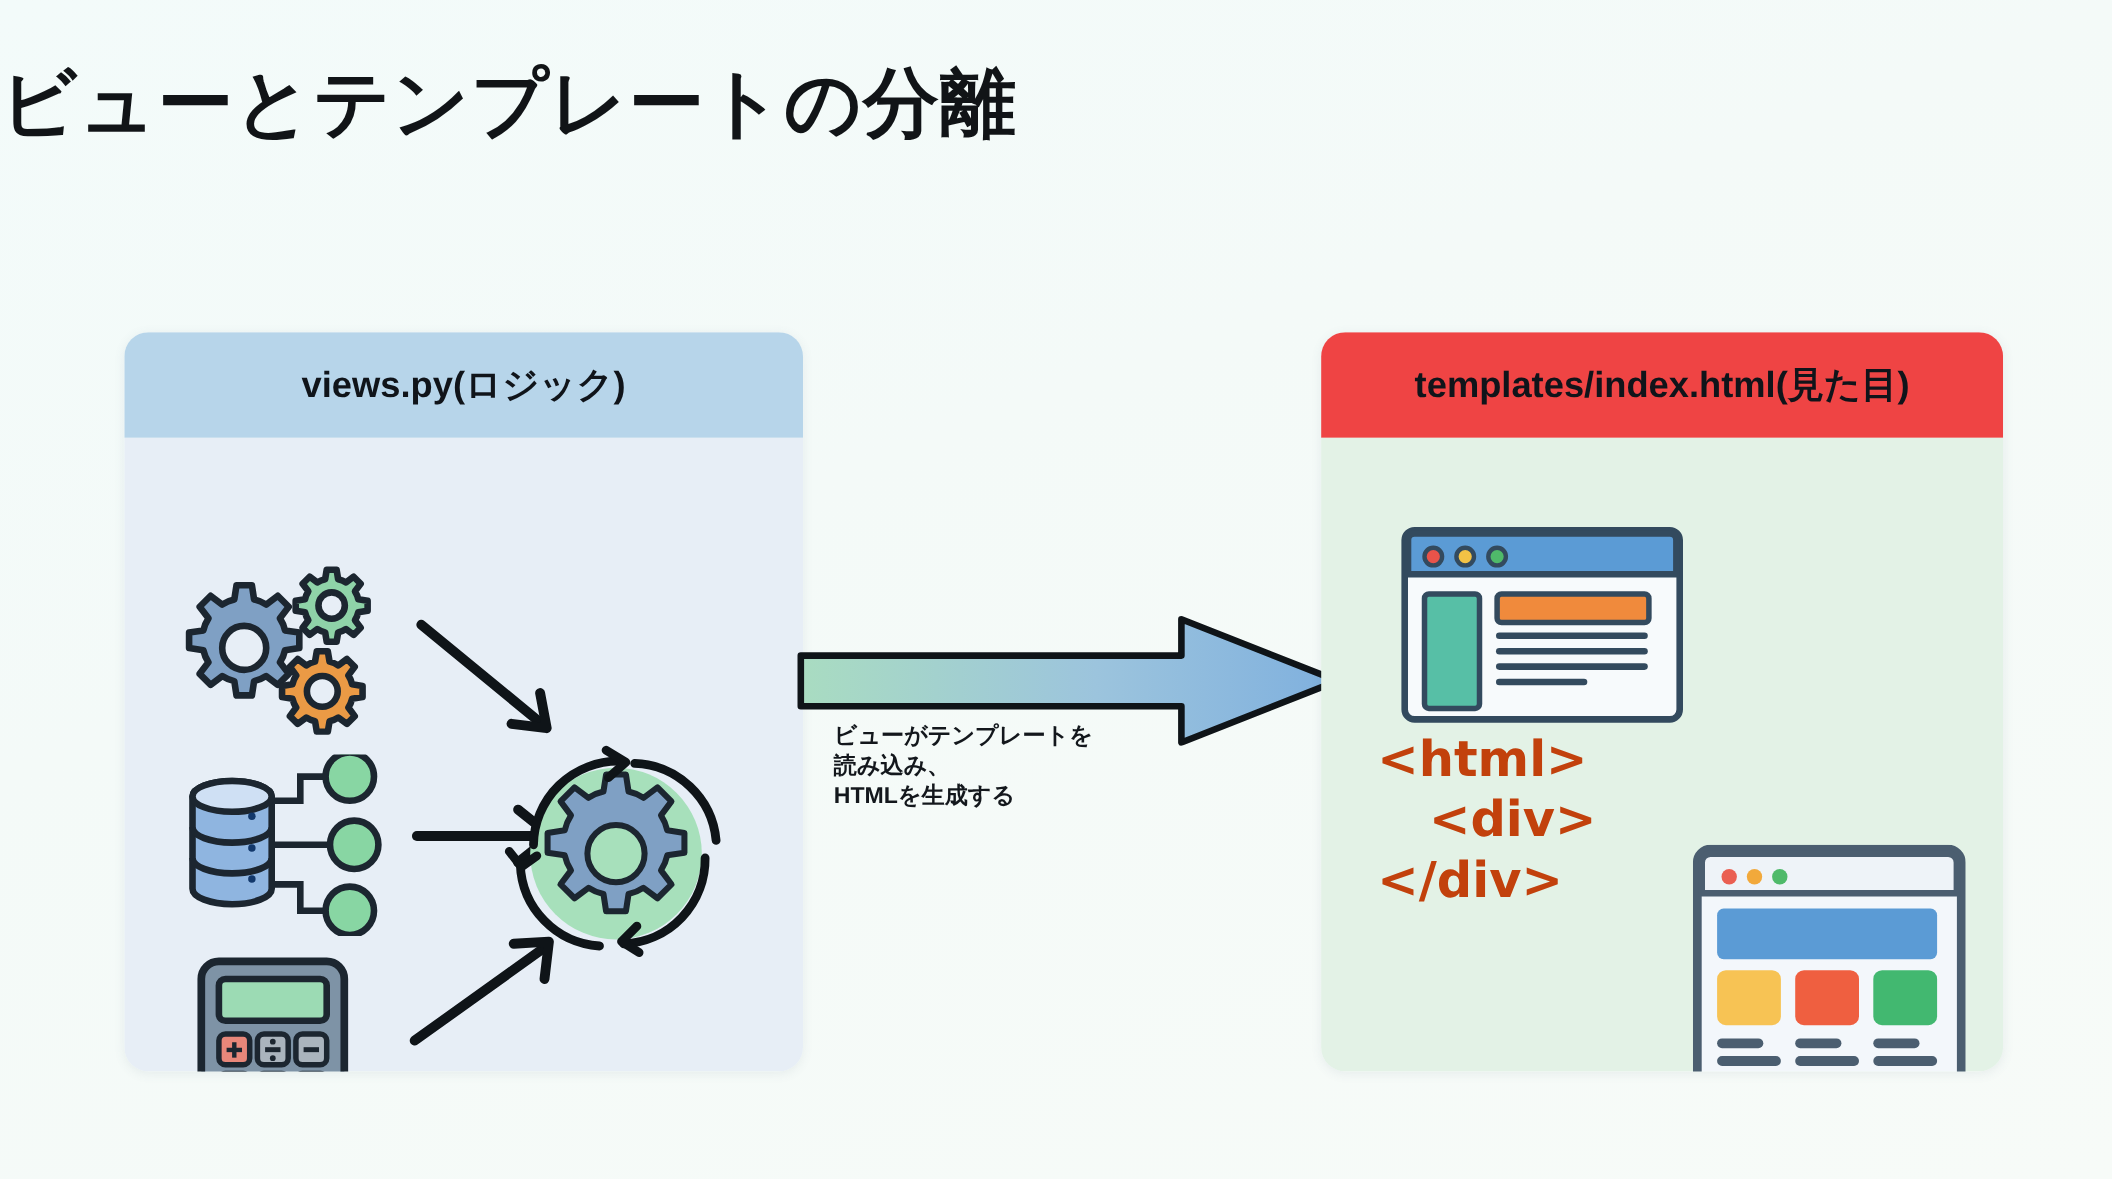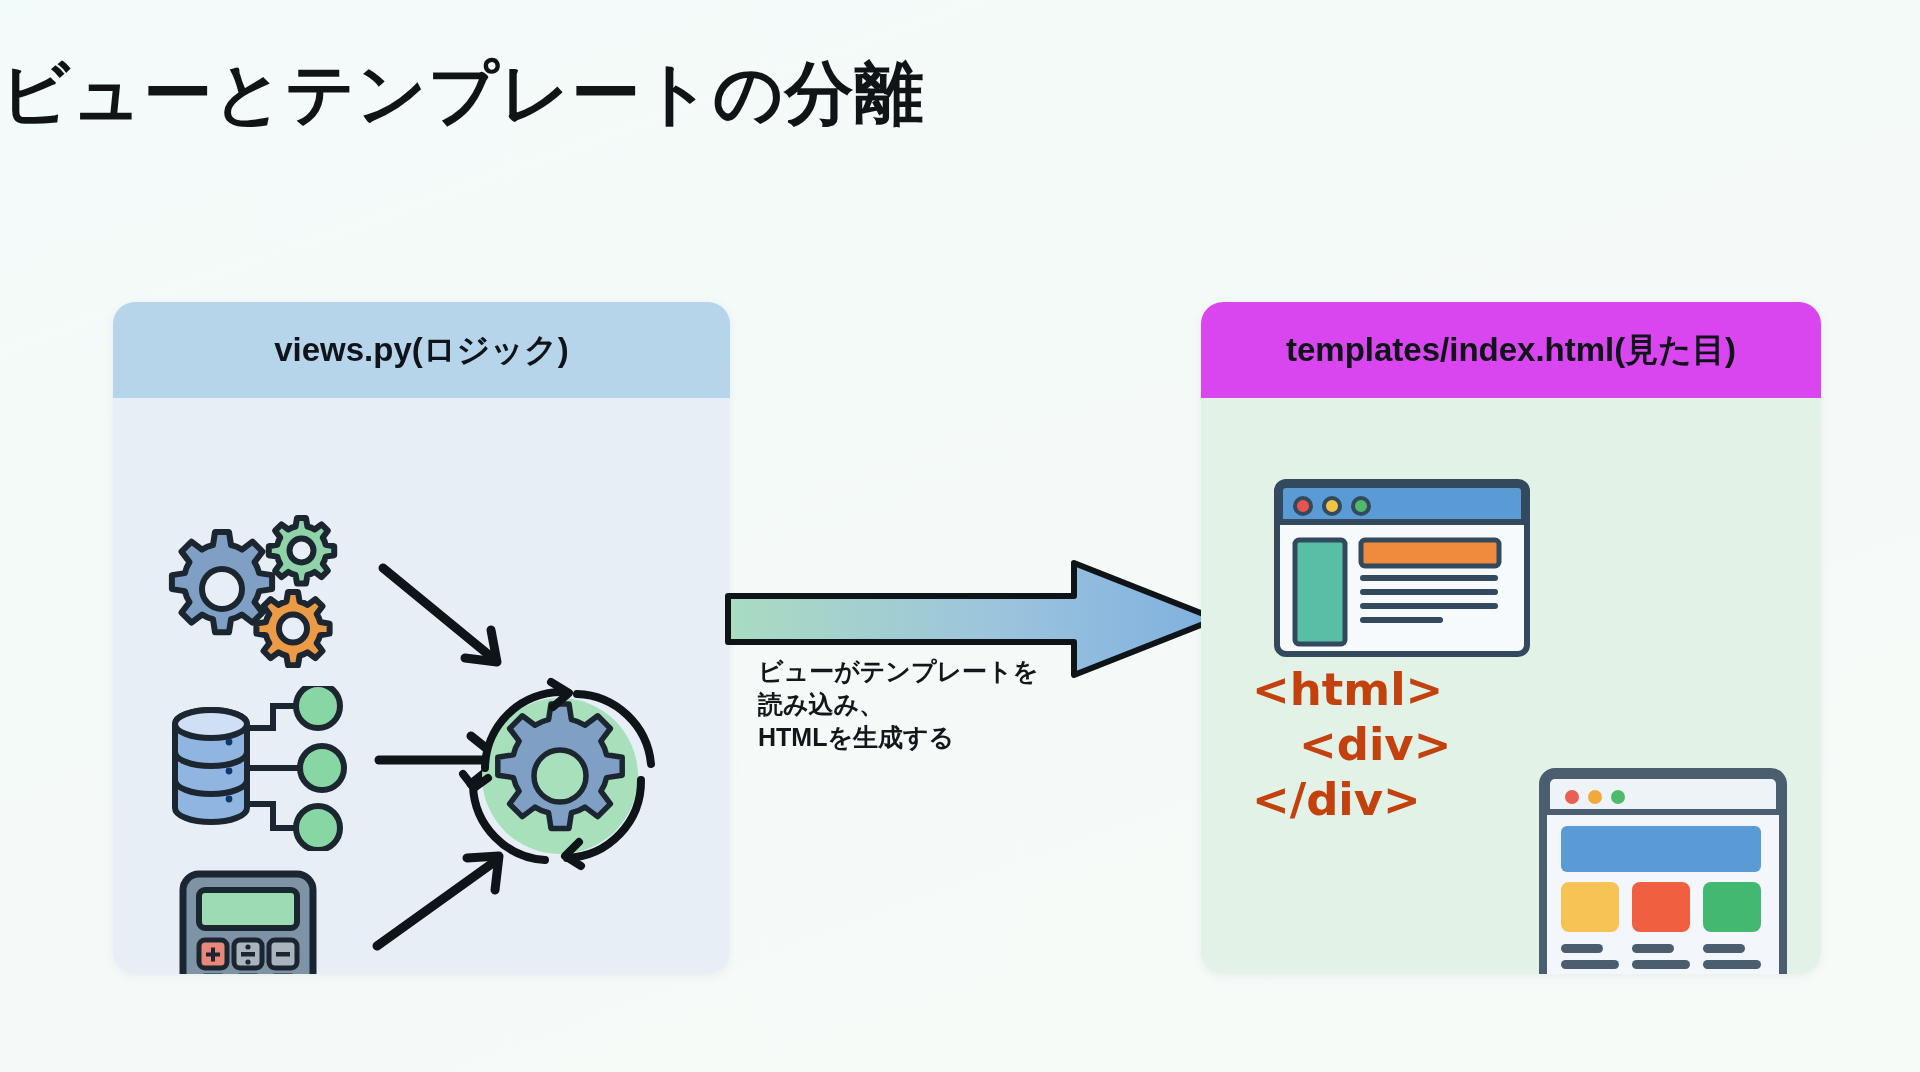--- a/index.html
+++ b/index.html
@@ -50,36 +50,36 @@
     position: relative;
     width: 100%;
     height: calc(100% - 96px);
   }
 
   #panel-left  { left: 113px;  top: 258px; width: 617px; height: 672px; }
   #panel-left  .panel-header { background: #b7d5ea; }
   #panel-left  .panel-body   { background: #e7eef6; }
 
   #panel-right { left: 1201px; top: 258px; width: 620px; height: 672px; }
-  #panel-right .panel-header { background: #d946ef; }
+  #panel-right .panel-header { background: #ef4444; }
   #panel-right .panel-body   { background: #e3f2e6; }
 
   
   #flow-arrow {
     position: absolute;
     left: 722px;
     top: 560px;
     width: 500px;
     height: 118px;
   }
   #flow-caption {
     position: absolute;
     left: 758px;
     top: 655px;
-    font-size: 25px;
+    font-size: 21px;
     font-weight: 700;
     line-height: 1.32;
     color: #13171c;
     white-space: pre-line;
   }
 
   
   #code-block {
     position: absolute;
     left: 1252px;

